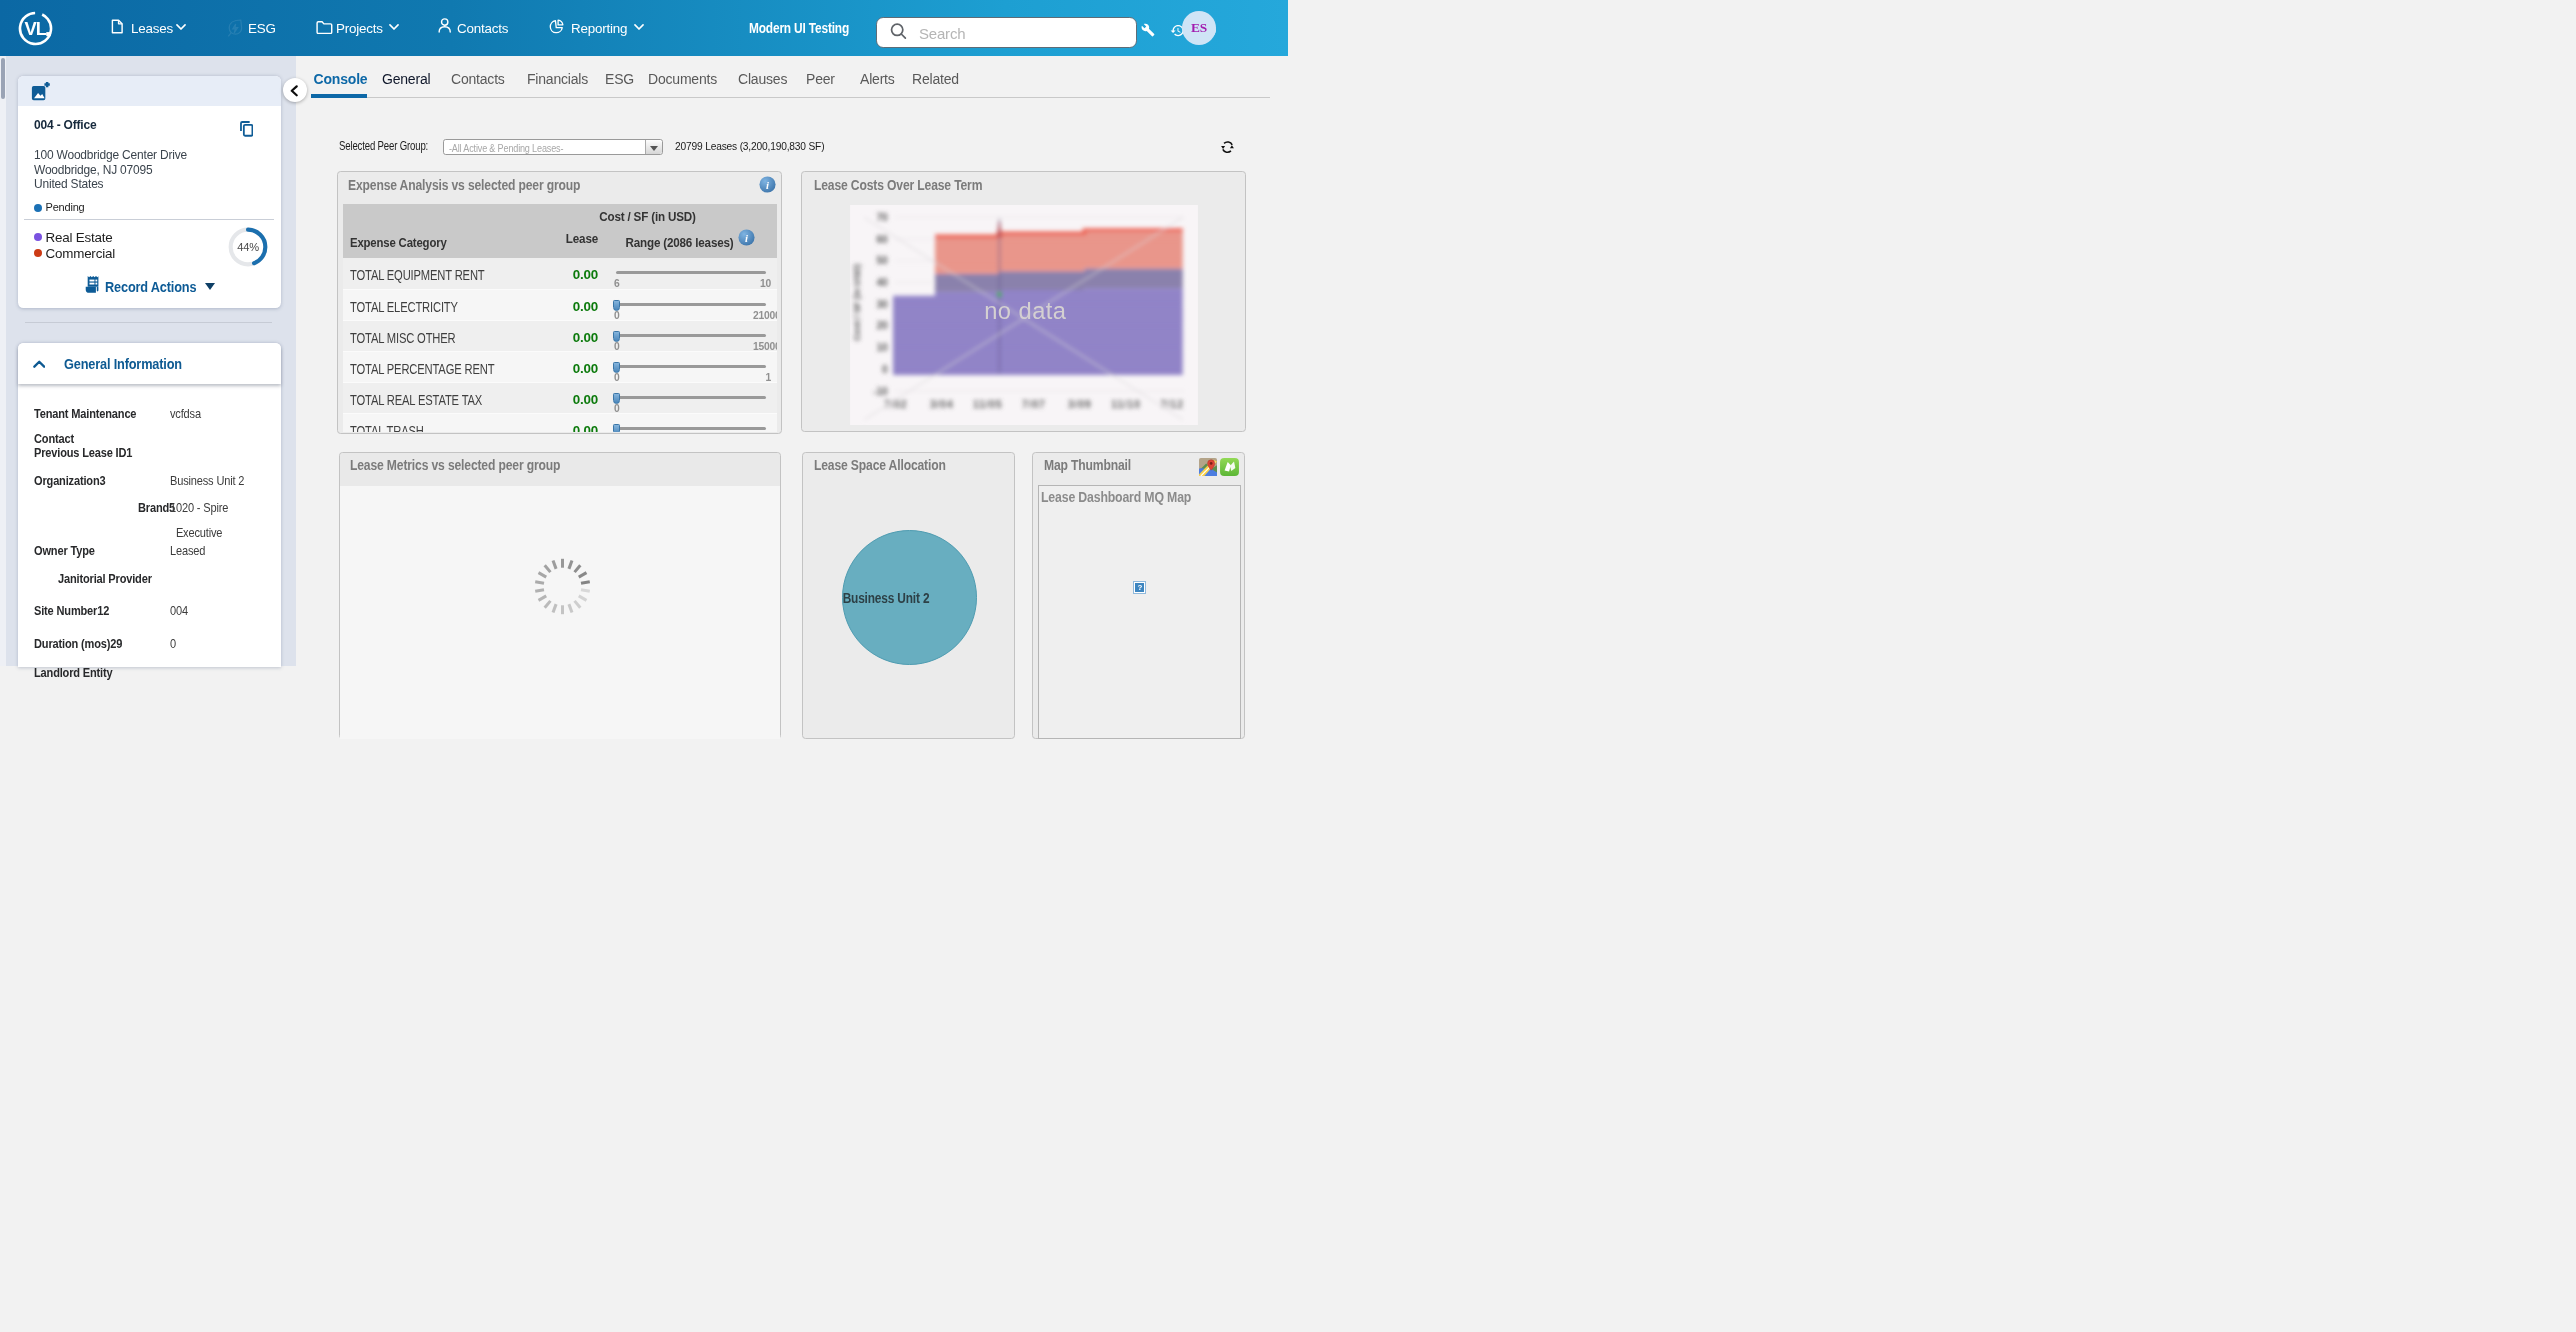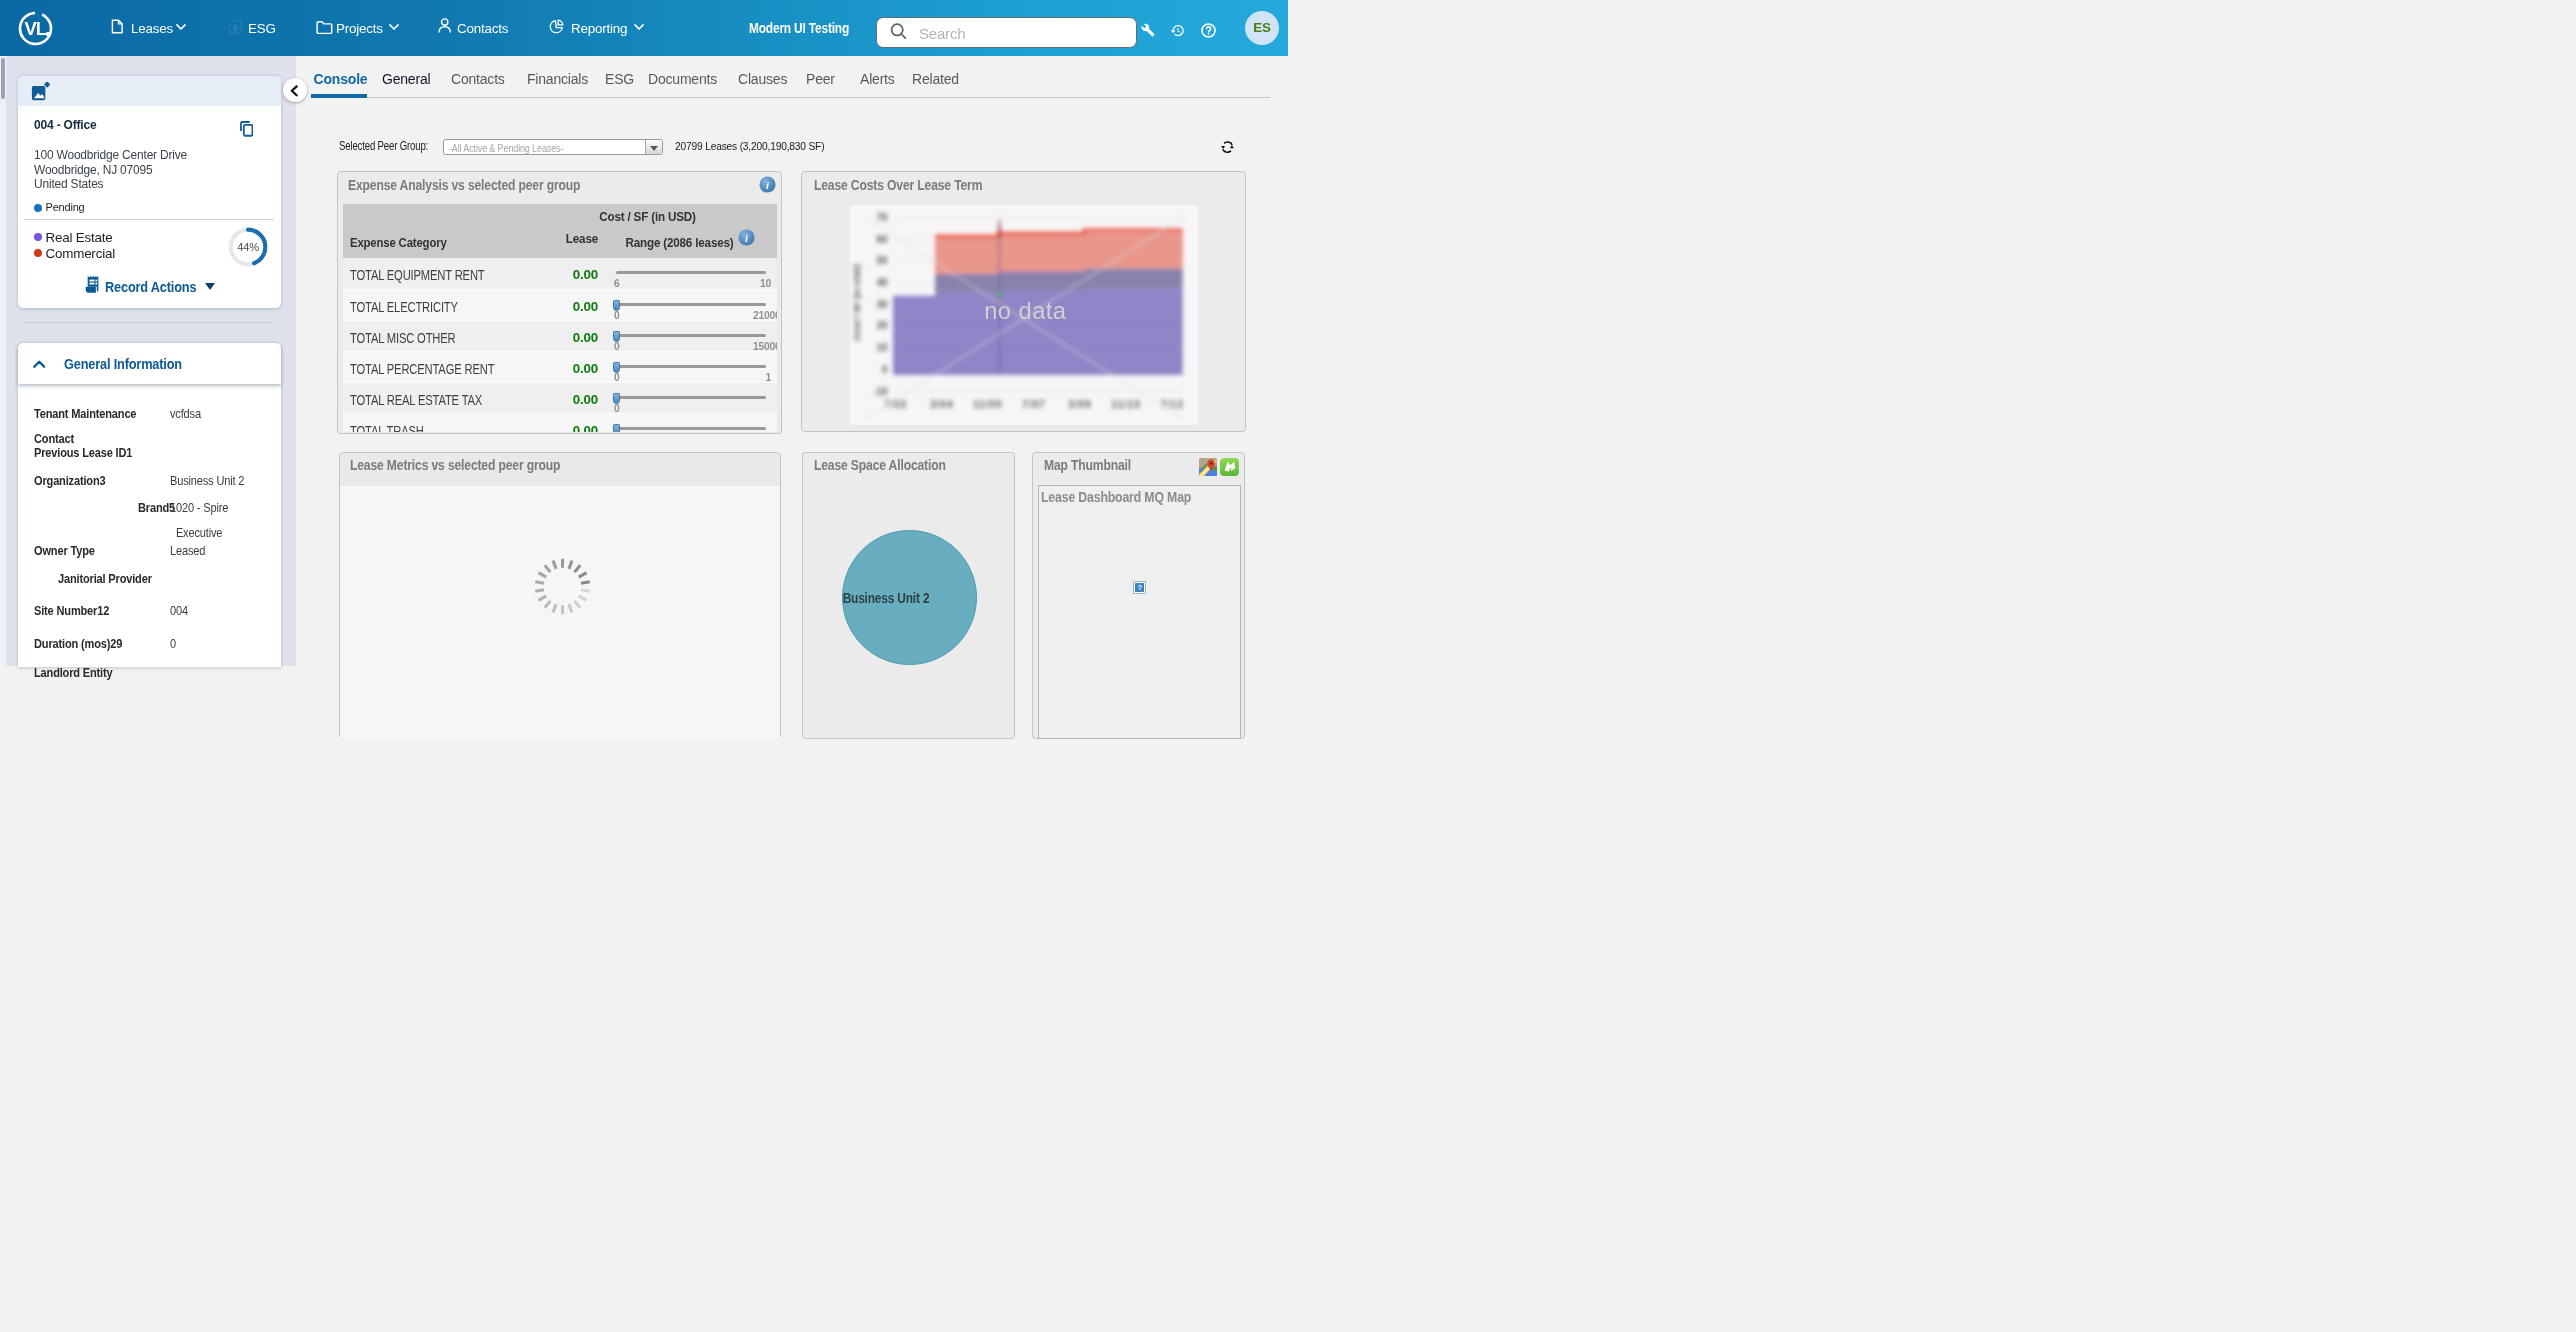--- a/index.html
+++ b/index.html
@@ -101,21 +101,21 @@
   <svg class="abs" style="left:1170px;top:23px" width="15" height="15" viewBox="0 0 24 24">
     <path d="M13 3c-4.97 0-9 4.03-9 9H1l3.89 3.89.07.14L9 12H6c0-3.87 3.13-7 7-7s7 3.13 7 7-3.13 7-7 7c-1.93 0-3.68-.79-4.94-2.06l-1.42 1.42C8.27 19.99 10.51 21 13 21c4.97 0 9-4.03 9-9s-4.03-9-9-9zm-1 5v5l4.28 2.54.72-1.21-3.5-2.08V8H12z" fill="#fff"></path>
   </svg>
 
   <svg class="abs" style="left:1201px;top:23px" width="15" height="15" viewBox="0 0 17 17">
     <circle cx="8.5" cy="8.5" r="7.4" fill="none" stroke="#fff" stroke-width="1.8"></circle>
     <path d="M6.3 6.4 a2.3 2.3 0 1 1 3.4 2.1 c-0.85 0.5-1.1 0.85-1.1 1.7" fill="none" stroke="#fff" stroke-width="1.7" stroke-linecap="round"></path>
     <circle cx="8.5" cy="12.6" r="1.05" fill="#fff"></circle>
   </svg>
 
-  <div class="abs" style="left:1245px;top:11px;width:34px;height:34px;border-radius:50%;background:#cfe4f6;text-align:center;line-height:34px;font-size:13.4px;font-weight:bold;color:#4d7c0f;">ES</div>
+  <div class="abs" style="left:1182px;top:11px;width:34px;height:34px;border-radius:50%;background:#cfe4f6;text-align:center;line-height:34px;font-size:13.4px;font-weight:bold;color:#a21caf;font-family:Liberation Serif, serif;">ES</div>
 </div>
 <div id="sidebar">
   <div id="sscroll">
       <div id="sthumb"></div>
     </div>
 
   <div class="card" style="top:20px;height:232px;">
     <div style="position:absolute;left:0;top:0;width:100%;height:30px;background:#e7edf7;border-radius:5.4px 5.4px 0 0;"></div>
     <svg class="abs" style="left:13.4px;top:4.5px" width="20.6" height="21.5" viewBox="0 0 23 24">
       <path d="M1 7.5 a2 2 0 0 1 2-2 h11 a2 2 0 0 1 2 2 v12 a2 2 0 0 1-2 2 H3 a2 2 0 0 1-2-2 z" fill="#0f5c96"></path>

